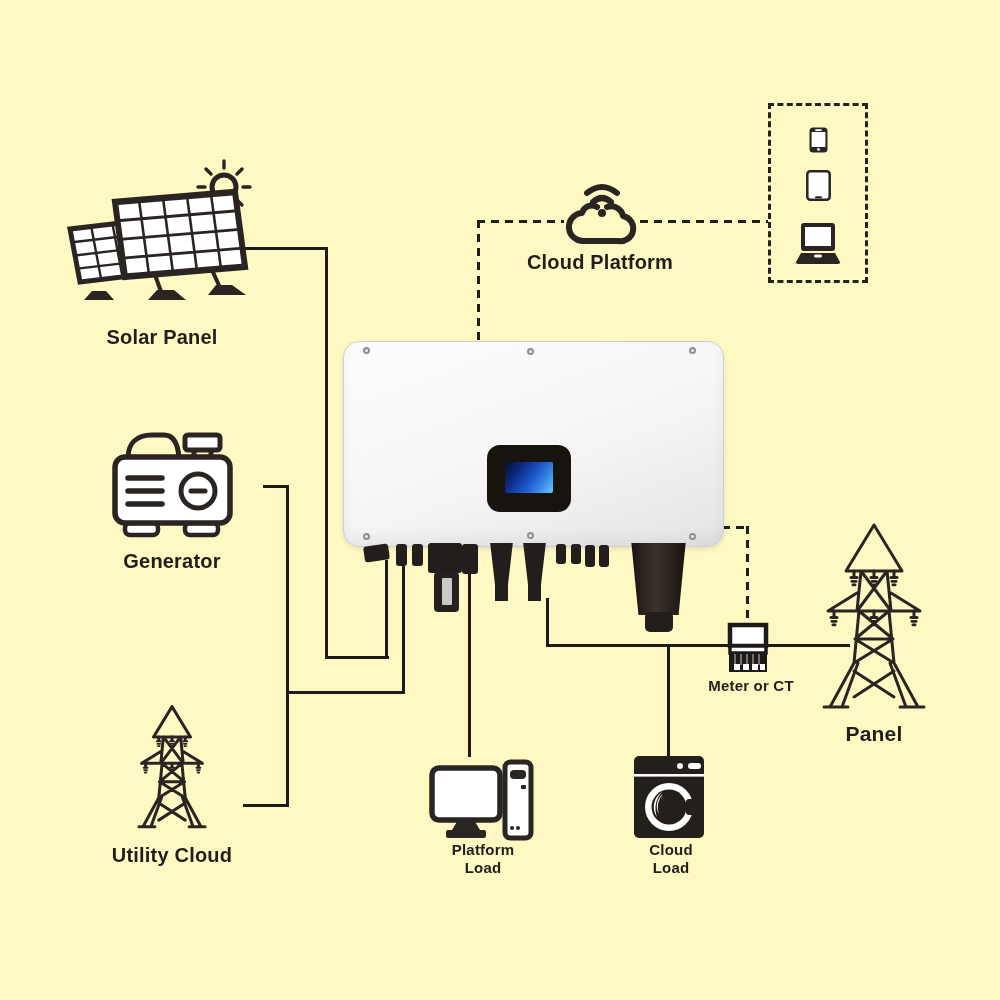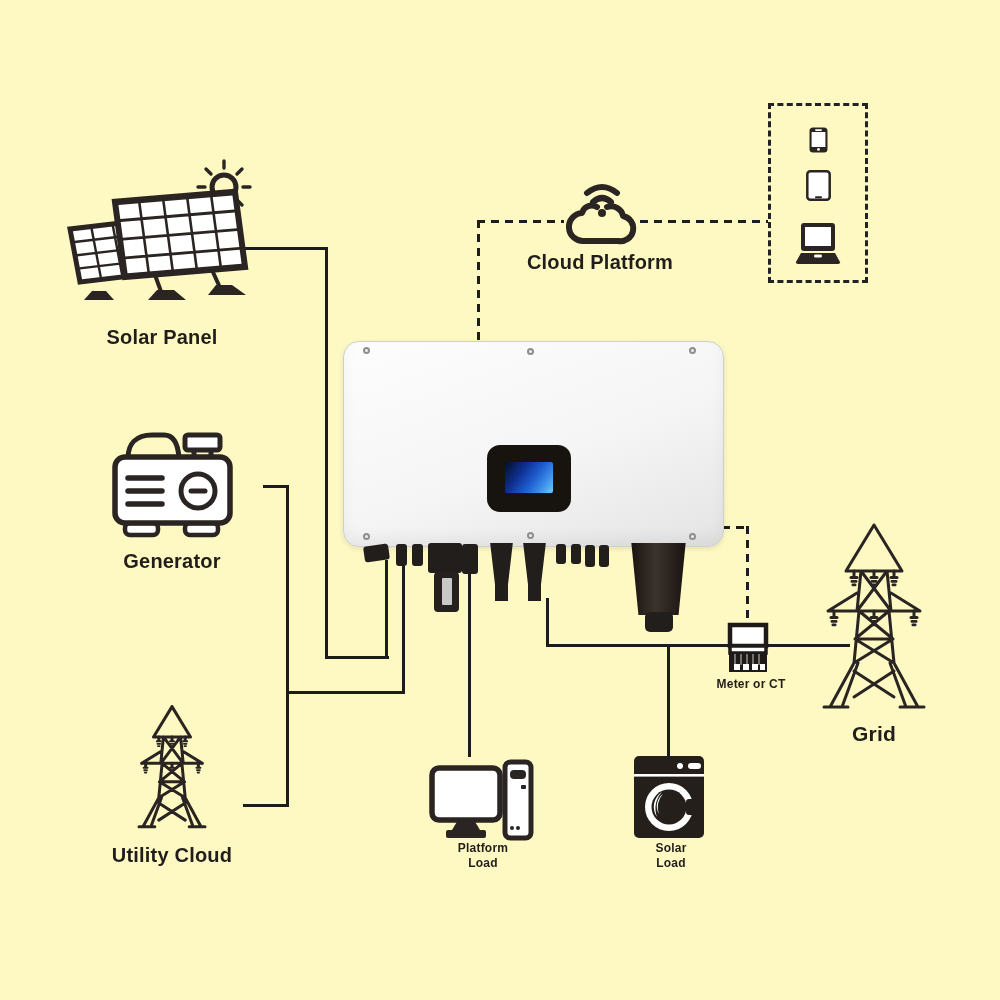--- a/index.html
+++ b/index.html
@@ -3,21 +3,21 @@
 <meta charset="utf-8">
 <style>
   html,body{margin:0;padding:0;background:#ffffff;}
   #canvas{position:relative;width:1000px;height:1000px;background:#fef9c3;overflow:hidden;
           font-family:"Liberation Sans",sans-serif;}
   .abs{position:absolute;}
   .ln{position:absolute;background:#1c1c1c;}
   .dash-h{position:absolute;height:3px;background:repeating-linear-gradient(90deg,#1d1d1d 0 8px,transparent 8px 14px);}
   .dash-v{position:absolute;width:3px;background:repeating-linear-gradient(180deg,#1d1d1d 0 8px,transparent 8px 14px);}
   .lbl{position:absolute;color:#211d1a;font-weight:700;font-size:20px;text-align:center;line-height:1.22;letter-spacing:.2px;}
-  .lbl.small{font-size:12px;text-align:center;}
+  .lbl.small{font-size:15px;text-align:center;}
   
   .inv-body{position:absolute;left:343px;top:341px;width:379px;height:204px;border-radius:16px;
      background:linear-gradient(160deg,#fdfdfd 0%,#f5f5f5 55%,#e4e4e4 100%);
      border:1px solid #cfcfcf;box-shadow:0 2px 5px rgba(0,0,0,.10), inset 0 -8px 14px rgba(0,0,0,.05);}
   .screw{position:absolute;width:7px;height:7px;border-radius:50%;background:#eeeeee;border:2px solid #8e8e8e;box-sizing:border-box;}
   .bezel{position:absolute;left:487px;top:445px;width:84px;height:67px;border-radius:13px;background:#17130f;}
   .lcd{position:absolute;left:505px;top:462px;width:48px;height:31px;border-radius:2px;
      background:linear-gradient(125deg,#071436 5%,#0e2f8f 32%,#1f5cd0 58%,#3b8de8 78%,#63c2f8 96%);}
   .port{position:absolute;background:#211e1c;border-radius:3px;}
   .cone{border-radius:0;clip-path:polygon(8% 0,92% 0,74% 72%,74% 100%,26% 100%,26% 72%);}
@@ -184,21 +184,21 @@
     <rect x="7" y="42" width="6" height="6" fill="#ffffff"></rect>
     <rect x="16" y="42" width="6" height="6" fill="#ffffff"></rect>
     <rect x="25" y="42" width="6" height="6" fill="#ffffff"></rect>
     <rect x="33" y="42" width="5" height="6" fill="#ffffff"></rect>
   </svg>
   <div class="lbl small" style="left:676px;top:677px;width:150px">Meter or CT</div>
 
   <svg style="left:812px;top:515px" width="124" height="200" viewBox="0 0 120 200">
     <use href="#pylon"></use>
   </svg>
-  <div class="lbl" style="left:799px;top:721px;width:150px;font-size:21px">Grid</div>
+  <div class="lbl" style="left:799px;top:721px;width:150px;font-size:21px">Panel</div>
 
   <svg style="left:428px;top:758px" width="104" height="84" viewBox="0 0 104 84">
     <rect x="4" y="10" width="68" height="52" rx="7" fill="#ffffff" stroke="#2a2522" stroke-width="5.5"></rect>
     <polygon points="30,62 46,62 52,72 24,72" fill="#2a2522"></polygon>
     <rect x="18" y="72" width="40" height="8" rx="2" fill="#2a2522"></rect>
     <rect x="77" y="4" width="26" height="76" rx="5.5" fill="#ffffff" stroke="#2a2522" stroke-width="5"></rect>
     <rect x="82" y="12" width="16" height="9" rx="4" fill="#2a2522"></rect>
     <rect x="93" y="27" width="5" height="4" rx="1" fill="#2a2522"></rect>
     <circle cx="84" cy="70" r="2" fill="#2a2522"></circle>
     <circle cx="90" cy="70" r="2" fill="#2a2522"></circle>
@@ -213,17 +213,17 @@
     <rect x="1" y="19" width="70" height="2.6" fill="#ffffff"></rect>
     <circle cx="47" cy="11" r="3" fill="#ffffff"></circle>
     <rect x="55" y="8" width="13" height="6" rx="3" fill="#ffffff"></rect>
     <circle cx="36" cy="52" r="24" fill="#ffffff"></circle>
     <circle cx="36" cy="52" r="17.5" fill="#241f1b"></circle>
     <rect x="53" y="44" width="9" height="16" rx="3" fill="#241f1b"></rect>
     <path d="M29,37 A17.5,17.5 0 0 0 24,62 A24,24 0 0 1 29,37 Z" fill="#ffffff"></path>
     <path d="M30,39 A15,15 0 0 0 26,59 A19,19 0 0 1 30,39 Z" fill="#ffffff"></path>
   </svg>
   <div class="lbl small" style="left:596px;top:841px;width:150px">
-    <div>Solar</div>
+    <div>Cloud</div>
     <div>Load</div>
   </div>
 
 </div>
 
 </body></html>

